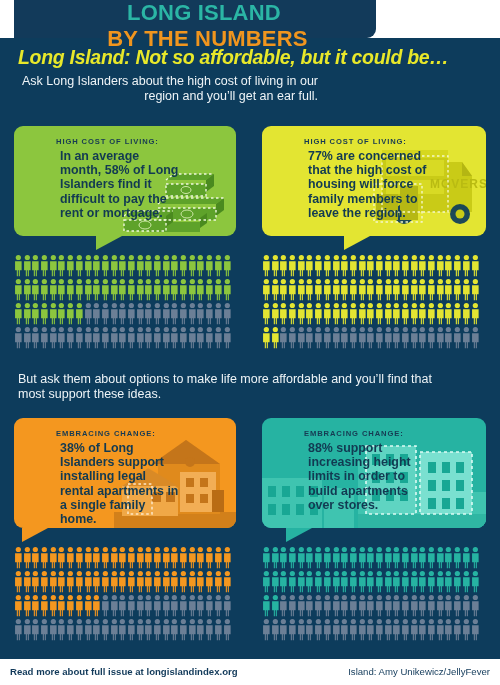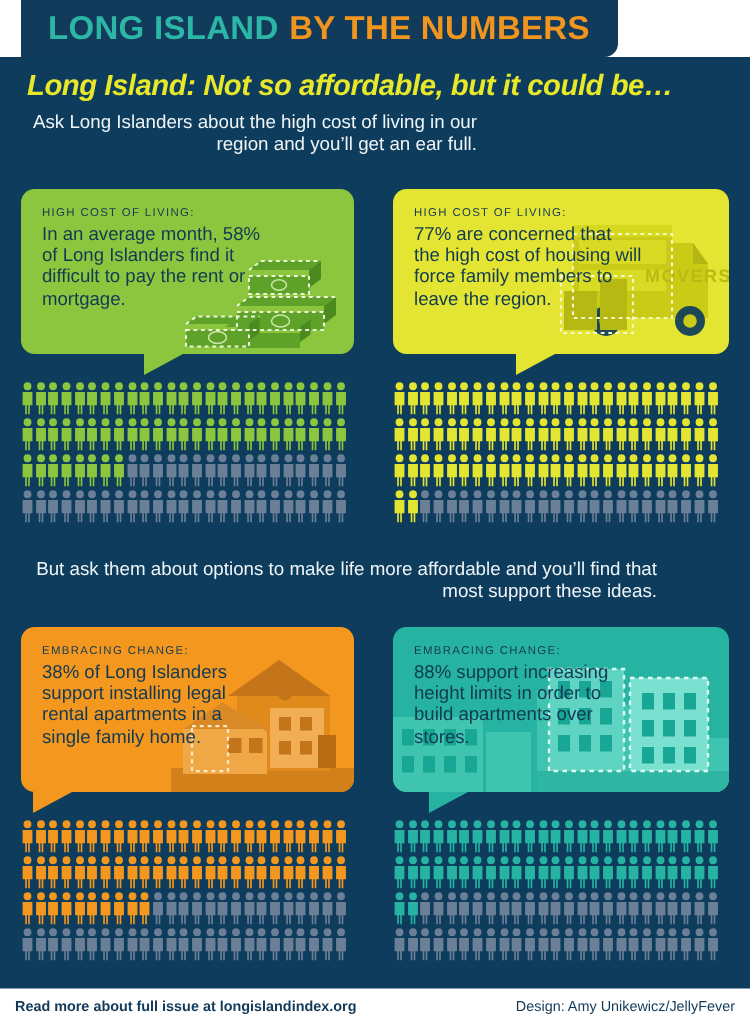--- a/index.html
+++ b/index.html
@@ -9,50 +9,50 @@
     font-family:"Liberation Sans", sans-serif;
     overflow:hidden;
   }
   .page{position:relative;width:500px;height:685px;background:#0d3c5c;overflow:hidden;}
 
   
   .header-strip{
     position:absolute;left:0;top:0;width:500px;height:38px;background:#ffffff;
   }
   .header-bar{
-    position:absolute;left:14px;top:0;width:398px;height:38px;
+    position:absolute;left:14px;top:0;width:362px;height:38px;
     background:#123a5a;border-bottom-right-radius:9px;border-bottom-left-radius:0;
-    display:flex;align-items:center;padding-left:18px;box-sizing:border-box;
+    display:flex;align-items:center;padding-left:18px;box-sizing:border-box;flex-direction:column;
   }
   .header-bar .h-a{color:#2bb6a5;font-size:22px;font-weight:bold;letter-spacing:.2px;}
   .header-bar .h-b{color:#f0951e;font-size:22px;font-weight:bold;margin-left:7px;letter-spacing:.2px;}
 
   
   .headline{
     position:absolute;left:18px;top:46px;width:470px;
     color:#e8e82a;font-size:19.5px;font-weight:bold;letter-spacing:-.3px;font-style:italic;
   }
   .subhead{
     position:absolute;left:18px;top:74px;width:300px;
     color:#eef4f7;font-size:12.5px;line-height:15px;text-align:right;
   }
   .midtext{
     position:absolute;left:18px;top:372px;width:420px;
-    color:#eef4f7;font-size:12.5px;line-height:15px;text-align:right;
+    color:#eef4f7;font-size:12.5px;line-height:15px;
   }
 
   
   .bubble{position:absolute;border-radius:9px;box-sizing:border-box;overflow:hidden;}
   .bubble .eyebrow{
-    font-size:7.6px;font-weight:normal;letter-spacing:.9px;
-    color:#173a52;text-transform:uppercase;
+    font-size:7.6px;font-weight:bold;letter-spacing:.9px;
+    color:#173a52;text-transform:uppercase;margin-left:28px;
   }
   .bubble .body{
-    font-size:12.4px;font-weight:normal;line-height:14.2px;color:#123a52;
-    margin-top:3px;position:relative;z-index:3;
+    font-size:12.4px;font-weight:bold;line-height:14.2px;color:#123a52;
+    margin-top:3px;position:relative;z-index:3;margin-left:32px;
   }
   .bubble .txtwrap{position:relative;z-index:3;padding:11px 0 0 14px;width:152px;}
 
   .tail{position:absolute;width:0;height:0;z-index:2;}
 
   
   #bub1{left:14px;top:126px;width:222px;height:110px;background:#8cc63e;}
   #tail1{left:96px;top:236px;border-left:0 solid transparent;
          border-top:14px solid #8cc63e;border-right:26px solid transparent;}
   
@@ -1863,16 +1863,16 @@
         <path d="M1.1 7.2h6.8v9.2H6.1v6.2H4.95v-6.2H4.05v6.2H2.9v-6.2H1.1z" fill="#6b7f96"></path>
       </svg>
       <svg class="fig" viewBox="0 0 9 24">
         <circle cx="4.5" cy="3.2" r="2.7" fill="#6b7f96"></circle>
         <path d="M1.1 7.2h6.8v9.2H6.1v6.2H4.95v-6.2H4.05v6.2H2.9v-6.2H1.1z" fill="#6b7f96"></path>
       </svg>
     </div>
 
   <div class="footer">
     <span class="fl">Read more about full issue at longislandindex.org</span>
-    <span class="fr">Design: Amy Unikewicz/JellyFever</span>
+    <span class="fr">Island: Amy Unikewicz/JellyFever</span>
   </div>
 
 </div>
 
 </body></html>

